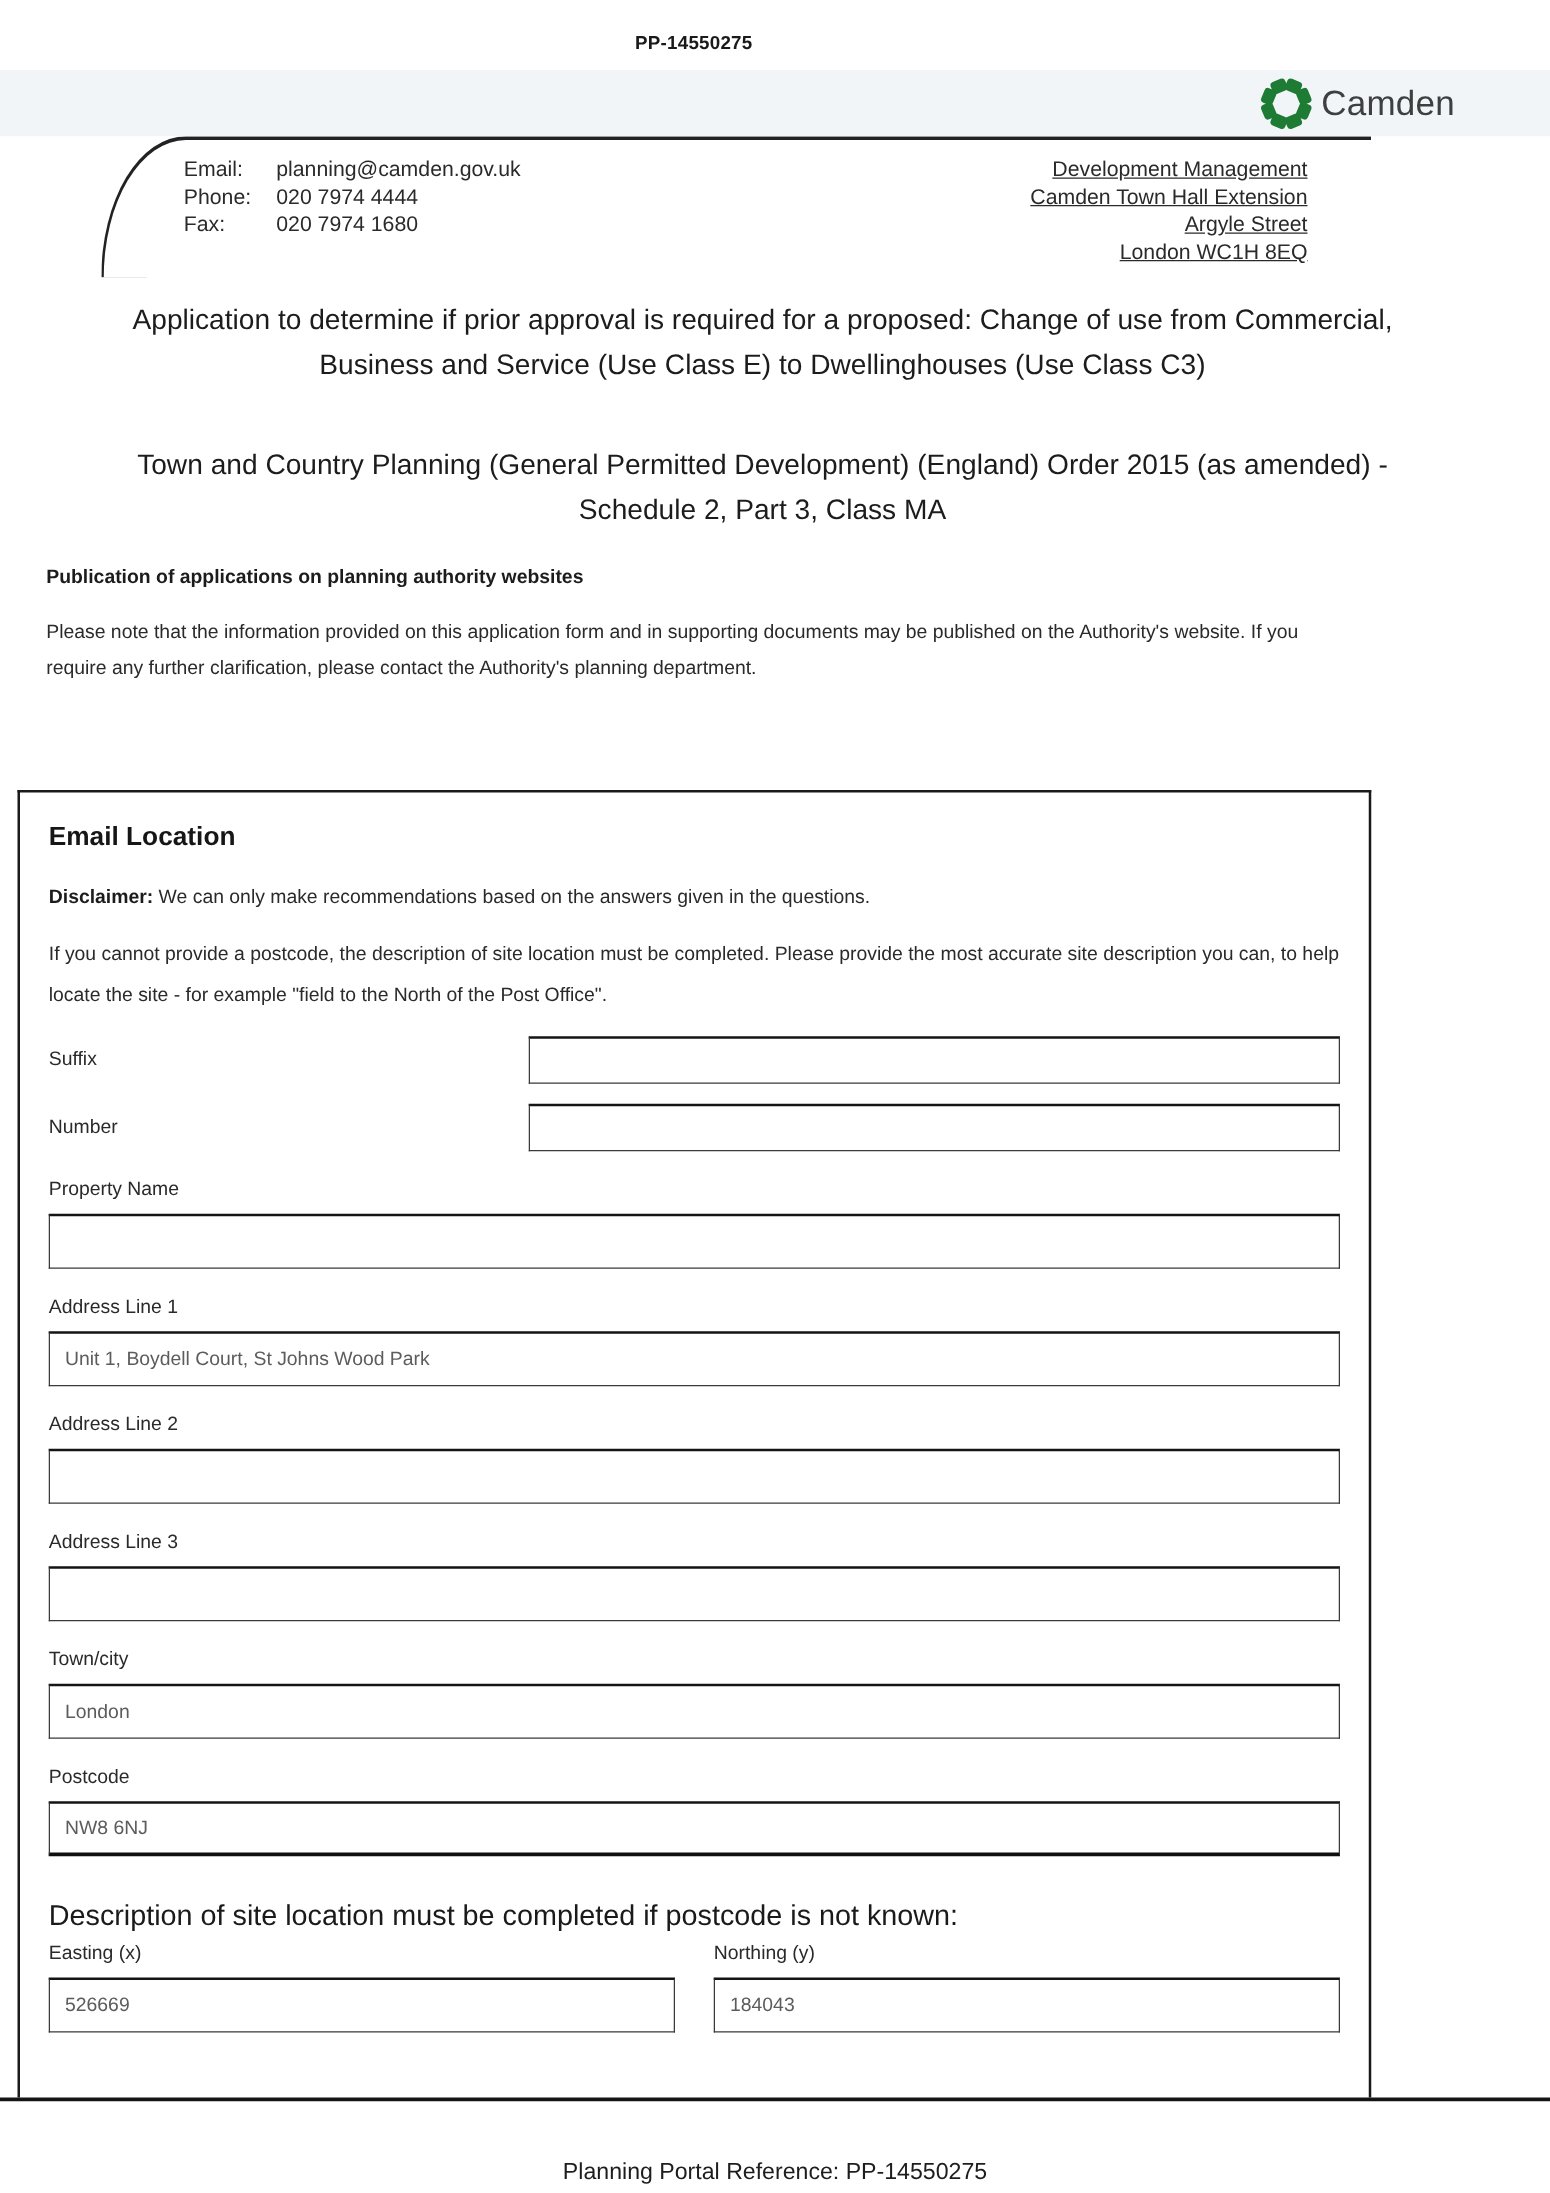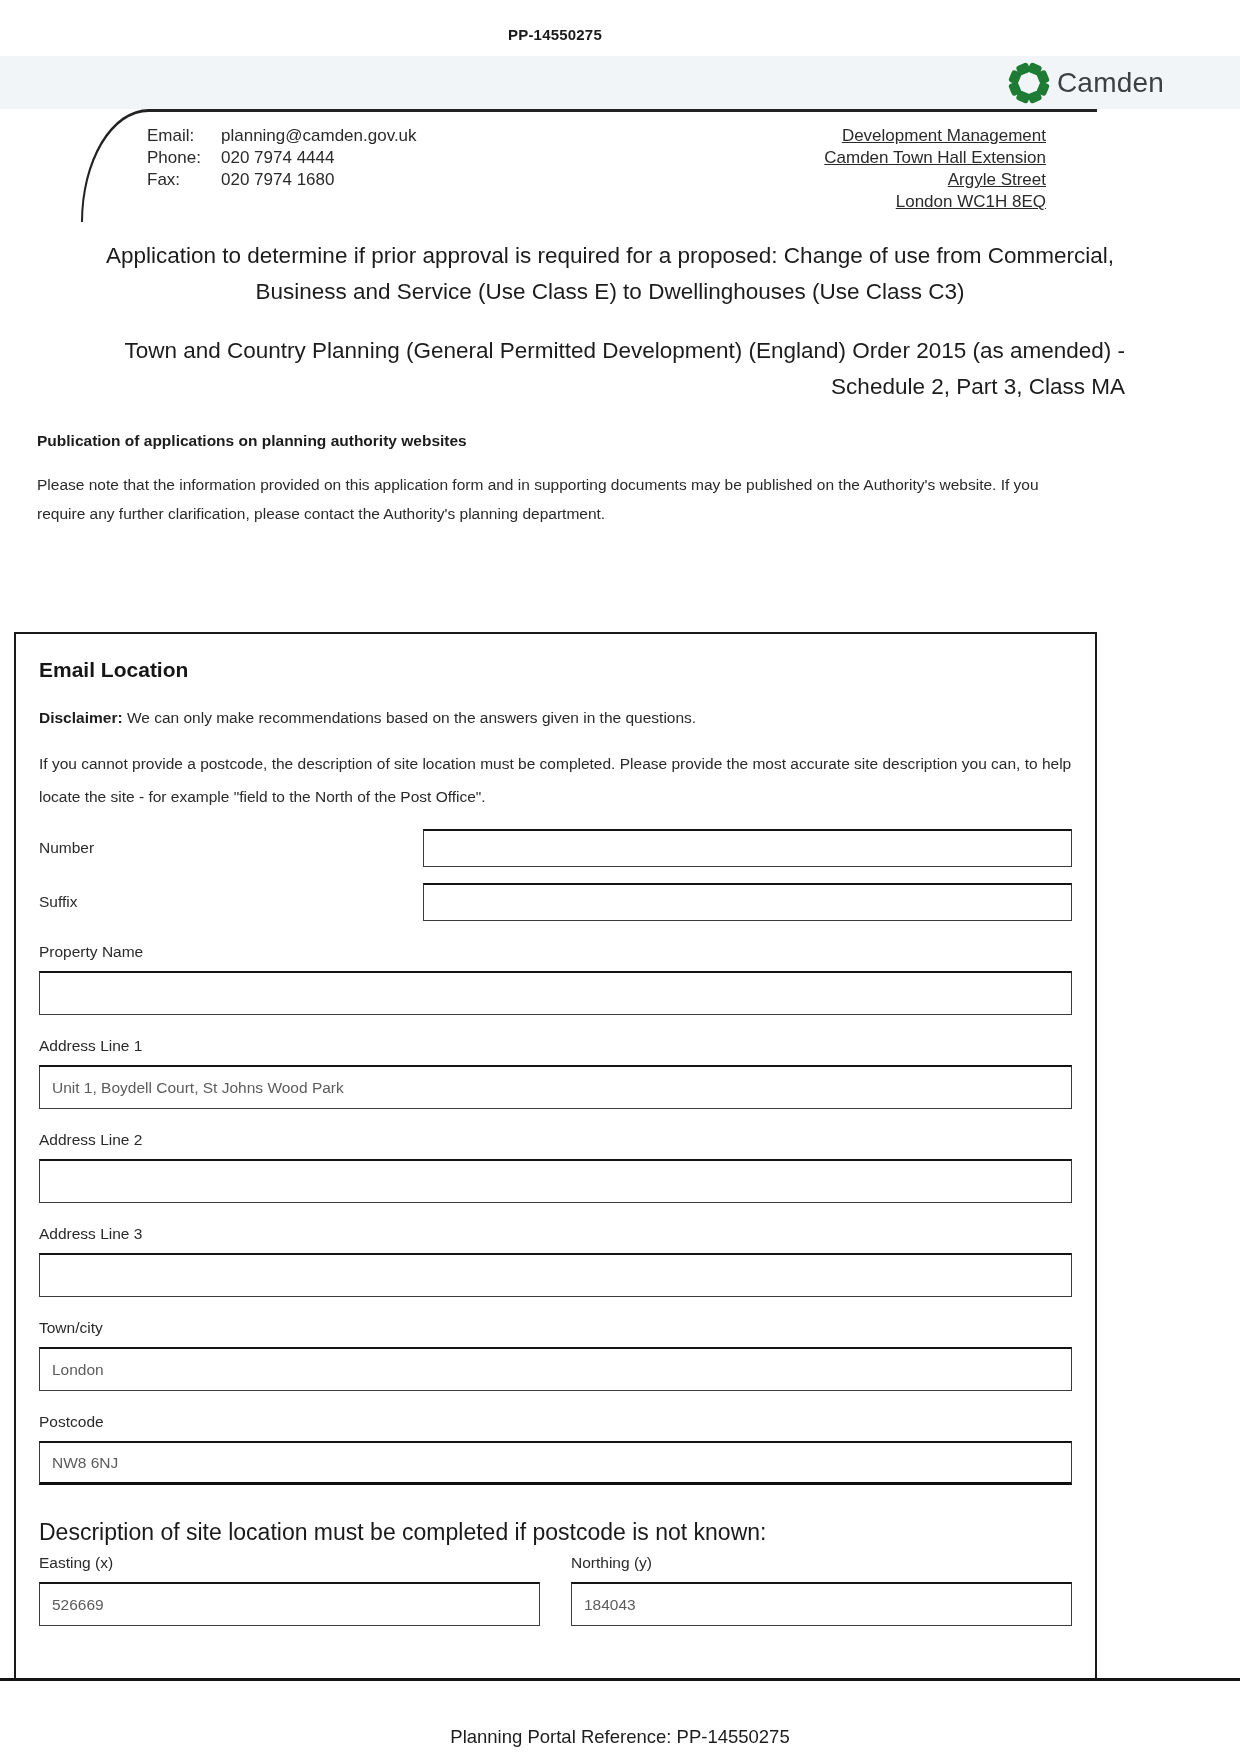--- a/index.html
+++ b/index.html
@@ -67,26 +67,25 @@
 
   
   .title-block { width: 1030px; margin: 16px auto 0 95px; text-align: center; }
   .main-title {
     font-size: 22.5px;
     font-weight: normal;
     color: #1c1c1c;
     line-height: 36px;
   }
   .sub-title {
-    margin-top: 23px;
+    margin-top: 44px;
     font-size: 22.5px;
     font-weight: normal;
     color: #1c1c1c;
     line-height: 36px;
-    text-align: right;
   }
 
   
   .pub-heading {
     margin: 27px 167px 0 37px;
     font-size: 15.5px;
     font-weight: bold;
     color: #1c1c1c;
   }
   .pub-body {
@@ -240,26 +239,26 @@
     <div class="site-heading">Email Location</div>
 
     <div class="disclaimer">
       <b>Disclaimer:</b>
       <span>We can only make recommendations based on the answers given in the questions.</span>
     </div>
 
     <div class="site-intro">If you cannot provide a postcode, the description of site location must be completed. Please provide the most accurate site description you can, to help locate the site - for example "field to the North of the Post Office".</div>
 
     <div class="inline-row">
+      <span class="f-label">Suffix</span>
+      <input class="f-input" type="text" value="" style="">
+    </div>
+
+    <div class="inline-row">
       <span class="f-label">Number</span>
-      <input class="f-input" type="text" value="" style="">
-    </div>
-
-    <div class="inline-row">
-      <span class="f-label">Suffix</span>
       <input class="f-input" type="text" value="" style="">
     </div>
 
     <div class="field-group">
       <span class="f-label">Property Name</span>
       <input class="f-input" type="text" value="" style="">
     </div>
 
     <div class="field-group">
       <span class="f-label">Address Line 1</span>

